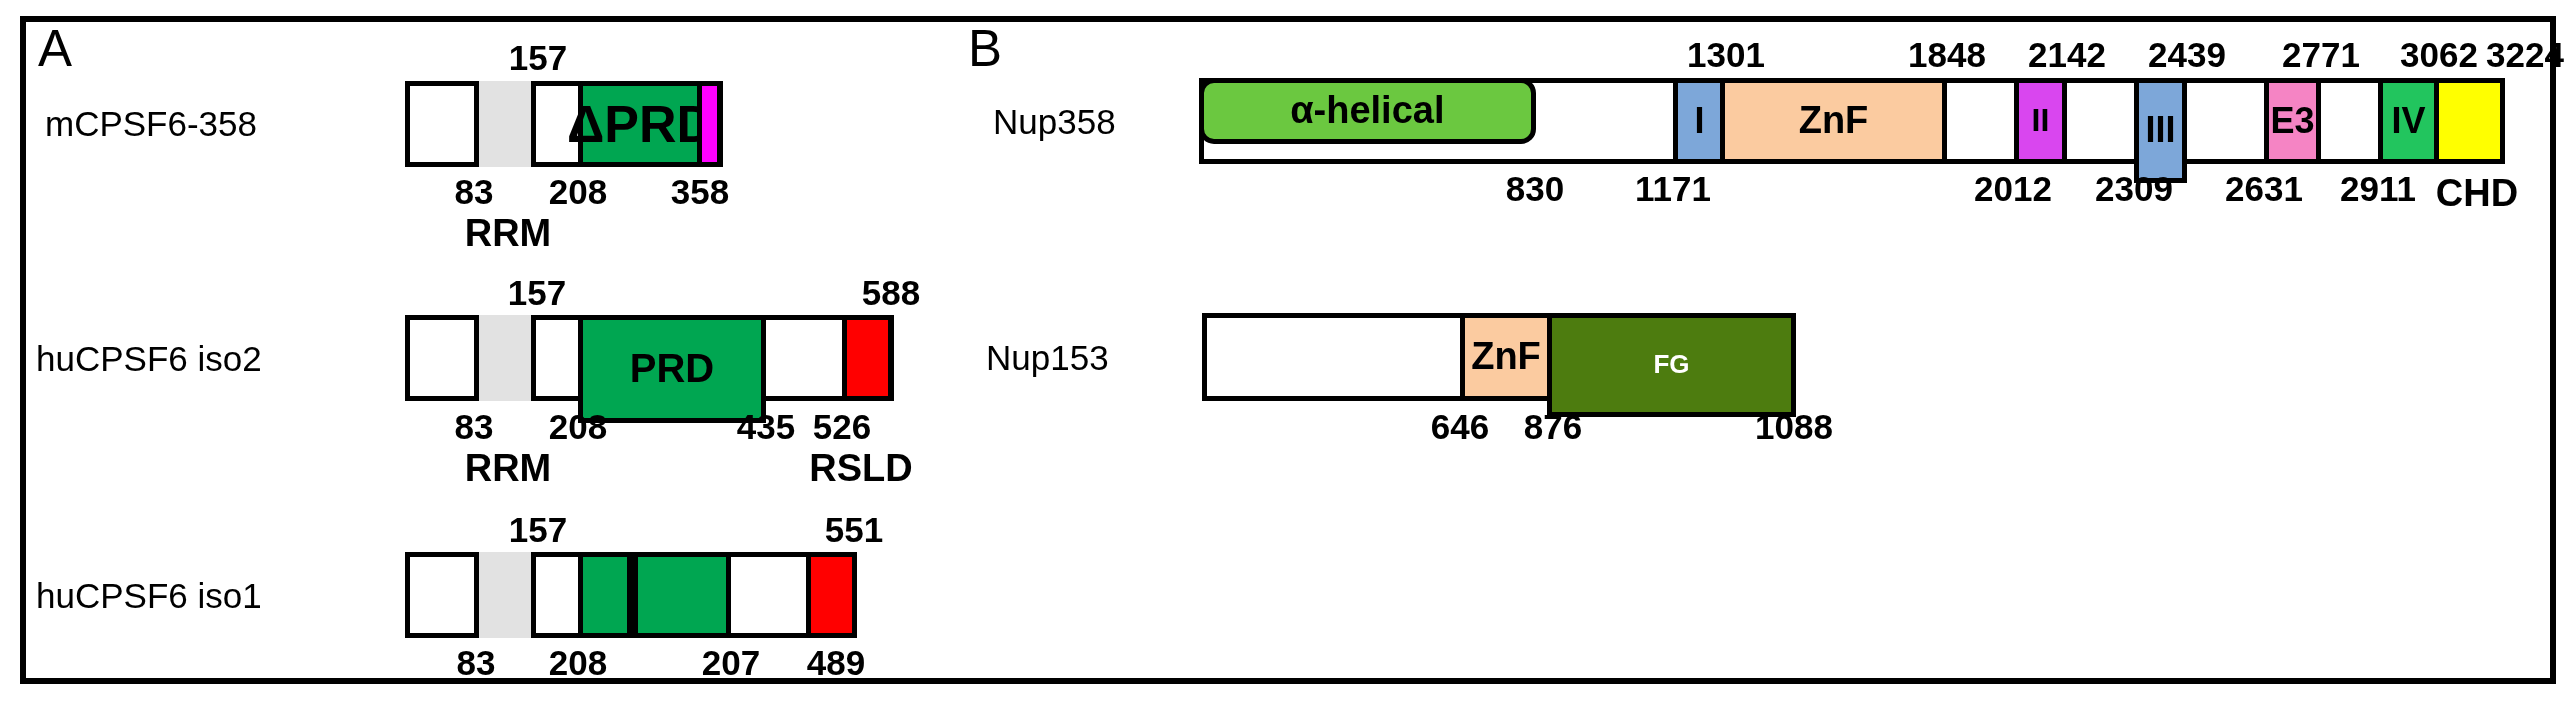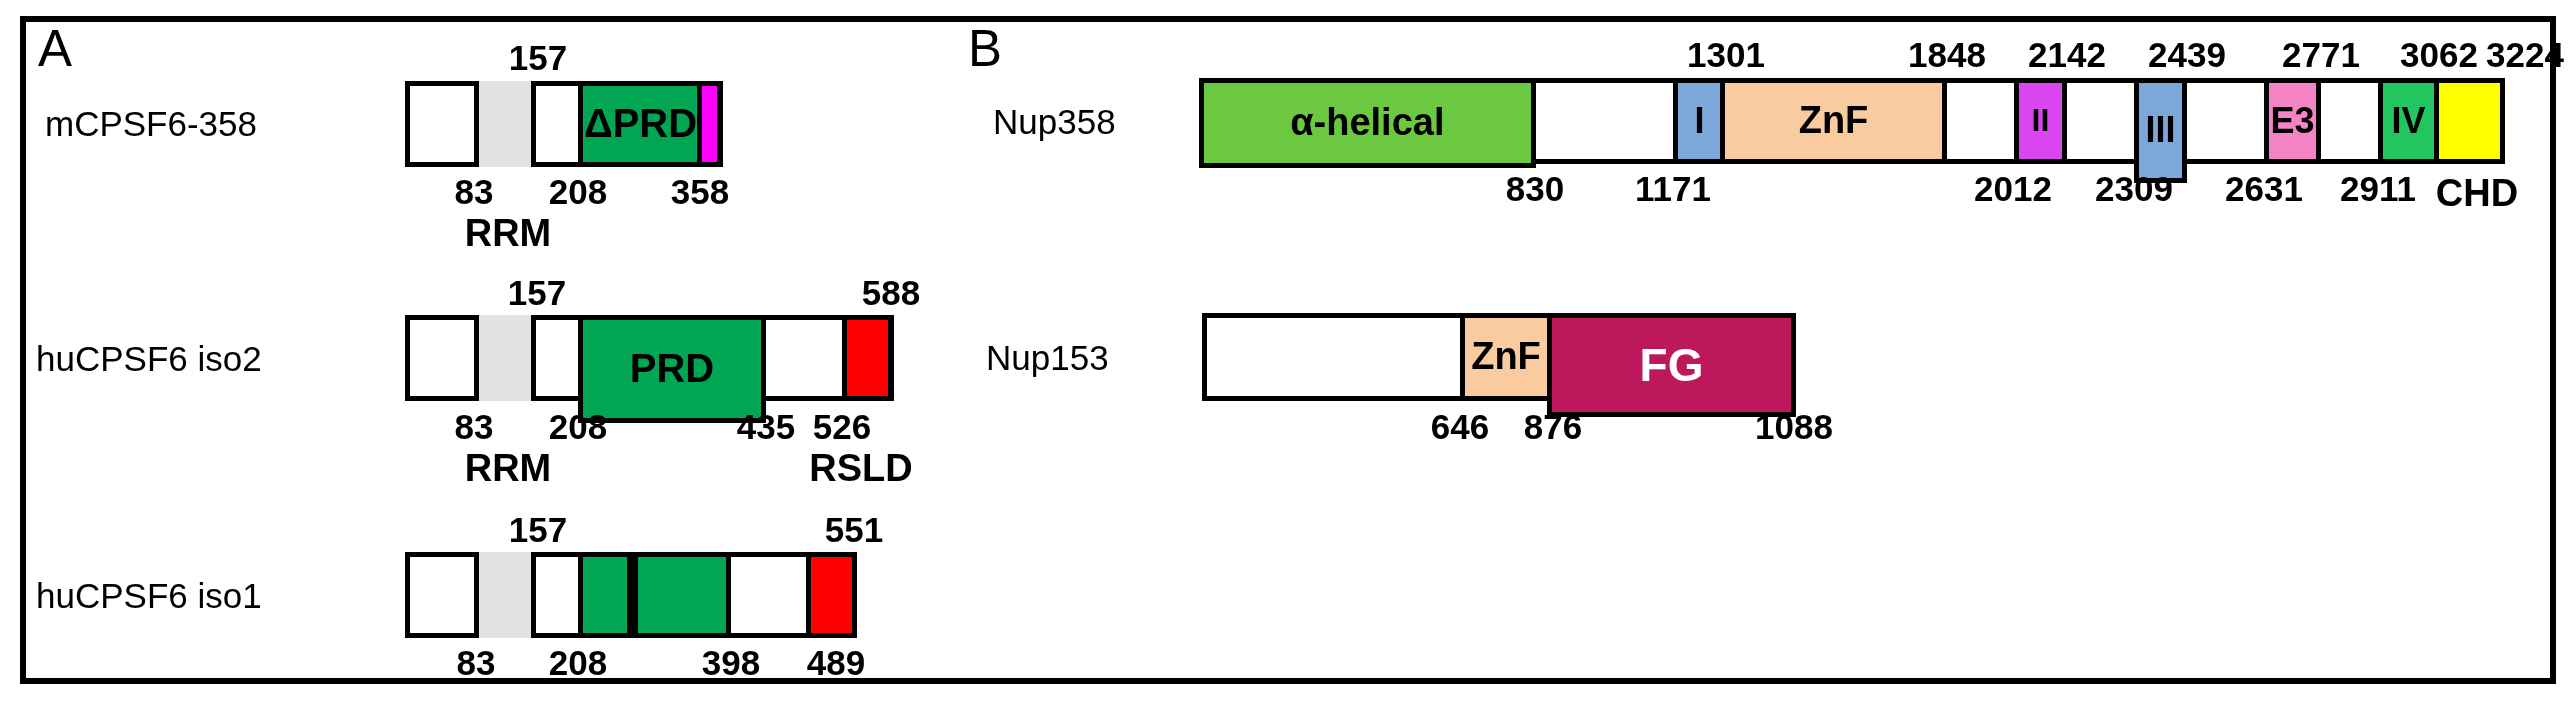--- a/index.html
+++ b/index.html
@@ -42,21 +42,21 @@
 
 <div id="figure-border"></div>
 
 <div class="panel-letter" id="panel-a-letter" style="left: 38px; top: 23.4px;">A</div>
 <div class="panel-letter" id="panel-b-letter" style="left: 968px; top: 23.4px;">B</div>
 
 <div id="diagram-root">
     <div class="row-name" style="left: 45px; top: 96px;">mCPSF6-358</div>
     <div class="bar" style="left: 405px; top: 81px; width: 318px; height: 86px;">
       <div class="seg" style="left: 64px; top: -5.2px; height: 86px; width: 62px; background: rgb(226, 226, 226); border-left: 5.2px solid rgb(0, 0, 0); border-right: 5.2px solid rgb(0, 0, 0);"></div>
-      <div class="seg bordered" style="left: 168px; top: -5.2px; height: 86px; width: 125px; background: rgb(0, 166, 81); font-size: 40px; color: rgb(0, 0, 0);">ΔPRD</div>
+      <div class="seg bordered" style="left: 168px; top: -5.2px; height: 86px; width: 125px; background: rgb(0, 166, 81); font-size: 52px; color: rgb(0, 0, 0);">ΔPRD</div>
       <div class="seg bordered" style="left: 287px; top: -5.2px; height: 86px; width: 25px; background: rgb(255, 0, 255);"></div>
     </div>
     <div class="tick" style="left: 538px; top: 39px;">157</div>
     <div class="tick" style="left: 474px; top: 173px;">83</div>
     <div class="tick" style="left: 578px; top: 173px;">208</div>
     <div class="tick" style="left: 700px; top: 173px;">358</div>
     <div class="sublabel" style="left: 508px; top: 213px;">RRM</div>
     <div class="row-name" style="left: 36px; top: 331px;">huCPSF6 iso2</div>
     <div class="bar" style="left: 405px; top: 315px; width: 489px; height: 86px;">
       <div class="seg" style="left: 64px; top: -5.2px; height: 86px; width: 62px; background: rgb(226, 226, 226); border-left: 5.2px solid rgb(0, 0, 0); border-right: 5.2px solid rgb(0, 0, 0);"></div>
@@ -75,25 +75,25 @@
     <div class="bar" style="left: 405px; top: 552px; width: 452px; height: 86px;">
       <div class="seg" style="left: 64px; top: -5.2px; height: 86px; width: 62px; background: rgb(226, 226, 226); border-left: 5.2px solid rgb(0, 0, 0); border-right: 5.2px solid rgb(0, 0, 0);"></div>
       <div class="seg bordered" style="left: 168px; top: -5.2px; height: 86px; width: 153px; background: rgb(0, 166, 81);"></div>
       <div class="seg" style="left: 217px; top: -5.2px; height: 86px; width: 11px; background: rgb(0, 0, 0);"></div>
       <div class="seg bordered" style="left: 396px; top: -5.2px; height: 86px; width: 51px; background: rgb(255, 0, 0);"></div>
     </div>
     <div class="tick" style="left: 538px; top: 511px;">157</div>
     <div class="tick" style="left: 854px; top: 511px;">551</div>
     <div class="tick" style="left: 476px; top: 644px;">83</div>
     <div class="tick" style="left: 578px; top: 644px;">208</div>
-    <div class="tick" style="left: 731px; top: 644px;">398</div>
+    <div class="tick" style="left: 731px; top: 644px;">207</div>
     <div class="tick" style="left: 836px; top: 644px;">489</div>
     <div class="row-name" style="left: 993px; top: 94px;">Nup358</div>
     <div class="bar" style="left: 1199px; top: 78px; width: 1306px; height: 86px;">
-      <div class="seg bordered" style="left: -5.2px; top: -5.2px; height: 90px; width: 337px; background: rgb(107, 200, 64); font-size: 38px; color: rgb(0, 0, 0);">α-helical</div>
+      <div class="seg bordered" style="left: -5.2px; top: -5.2px; height: 66px; width: 337px; background: rgb(107, 200, 64); font-size: 38px; color: rgb(0, 0, 0); border-radius: 15px;">α-helical</div>
       <div class="seg bordered" style="left: 469px; top: -5.2px; height: 86px; width: 53px; background: rgb(125, 167, 217); font-size: 36px; color: rgb(0, 0, 0);">I</div>
       <div class="seg bordered" style="left: 516px; top: -5.2px; height: 86px; width: 227px; background: rgb(251, 203, 160); font-size: 38px; color: rgb(0, 0, 0);">ZnF</div>
       <div class="seg bordered" style="left: 810px; top: -5.2px; height: 86px; width: 53px; background: #d946ef; font-size: 32px; color: rgb(0, 0, 0);">II</div>
       <div class="seg bordered" style="left: 930px; top: -5.2px; height: 105px; width: 53px; background: rgb(125, 167, 217); font-size: 36px; color: rgb(0, 0, 0);">III</div>
       <div class="seg bordered" style="left: 1060px; top: -5.2px; height: 86px; width: 57px; background: rgb(245, 132, 196); font-size: 36px; color: rgb(0, 0, 0);">E3</div>
       <div class="seg bordered" style="left: 1174px; top: -5.2px; height: 86px; width: 61px; background: #22c55e; font-size: 36px; color: rgb(0, 0, 0);">IV</div>
       <div class="seg bordered" style="left: 1230px; top: -5.2px; height: 86px; width: 71px; background: rgb(255, 255, 0);"></div>
     </div>
     <div class="tick" style="left: 1726px; top: 36px;">1301</div>
     <div class="tick" style="left: 1947px; top: 36px;">1848</div>
@@ -105,19 +105,19 @@
     <div class="tick" style="left: 1535px; top: 170px;">830</div>
     <div class="tick" style="left: 1673px; top: 170px;">1171</div>
     <div class="tick" style="left: 2013px; top: 170px;">2012</div>
     <div class="tick" style="left: 2134px; top: 170px;">2309</div>
     <div class="tick" style="left: 2264px; top: 170px;">2631</div>
     <div class="tick" style="left: 2378px; top: 170px;">2911</div>
     <div class="sublabel" style="left: 2477px; top: 173px;">CHD</div>
     <div class="row-name" style="left: 986px; top: 330px;">Nup153</div>
     <div class="bar" style="left: 1202px; top: 313px; width: 594px; height: 88px;">
       <div class="seg bordered" style="left: 253px; top: -5.2px; height: 88px; width: 92px; background: rgb(251, 203, 160); font-size: 38px; color: rgb(0, 0, 0);">ZnF</div>
-      <div class="seg bordered" style="left: 340px; top: -5.2px; height: 104px; width: 249px; background: #be185d; font-size: 46px; color: rgb(255, 255, 255);">FG</div>
+      <div class="seg bordered" style="left: 340px; top: -5.2px; height: 104px; width: 249px; background: #4d7c0f; font-size: 26px; color: rgb(255, 255, 255);">FG</div>
     </div>
     <div class="tick" style="left: 1460px; top: 408px;">646</div>
     <div class="tick" style="left: 1553px; top: 408px;">876</div>
     <div class="tick" style="left: 1794px; top: 408px;">1088</div>
   </div>
 
 
 </body></html>

